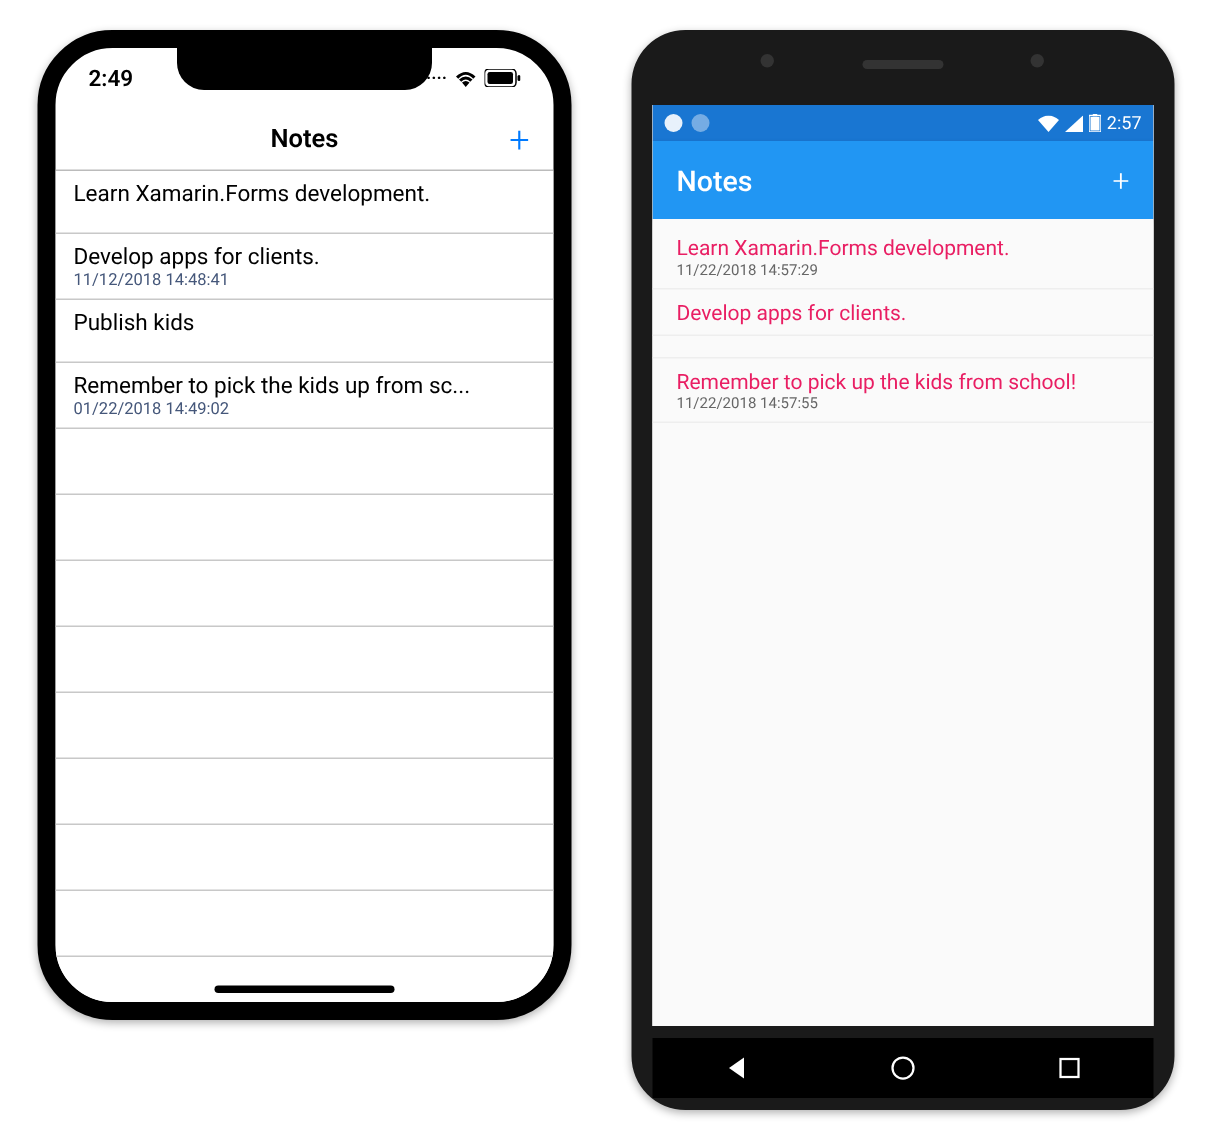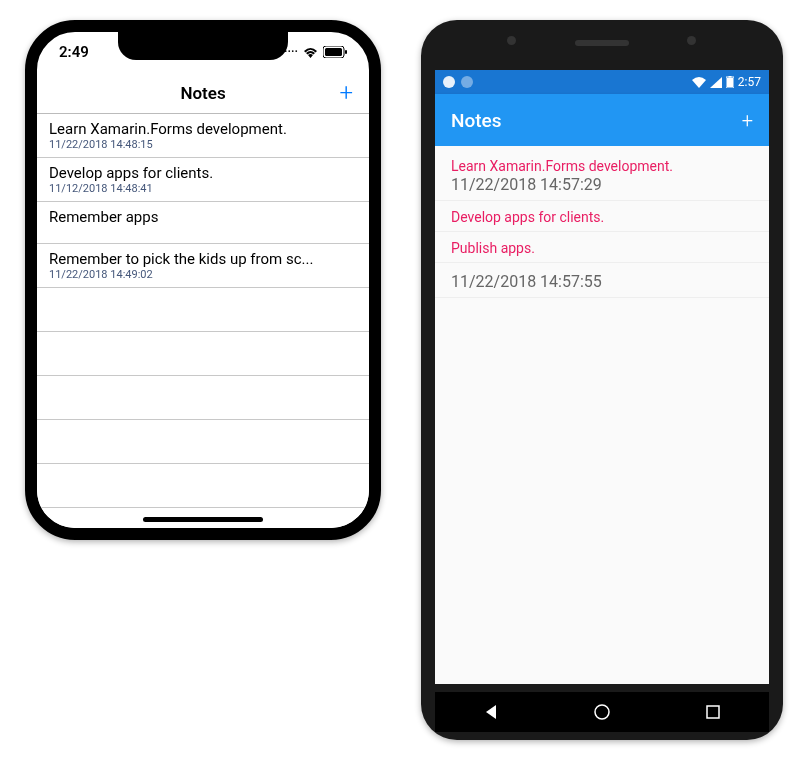--- a/index.html
+++ b/index.html
@@ -9,21 +9,21 @@
       display: flex;
       gap: 40px;
       padding: 20px;
       justify-content: center;
       align-items: flex-start;
     }
 
     
     .iphone-frame {
       width: 356px;
-      height: 520px;
+      height: 660px;
       background: #fff;
       border: 12px solid #000;
       border-radius: 50px;
       position: relative;
       overflow: hidden;
       box-shadow: 0 2px 6px rgba(0,0,0,0.3);
     }
     .iphone-notch {
       position: absolute;
       top: 0; left: 50%;
@@ -157,21 +157,21 @@
     .android-list {
       flex: 1;
       background: #fafafa;
       padding-top: 4px;
     }
     .android-row {
       padding: 8px 16px 6px;
       border-bottom: 1px solid #eee;
     }
     .android-title { font-size: 14px; color: #e91e63; }
-    .android-sub { font-size: 16px; color: #666; margin-top: 1px; }
+    .android-sub { font-size: 10px; color: #666; margin-top: 1px; }
     .android-navbar {
       position: absolute;
       bottom: -48px; left: 0; right: 0;
       height: 40px;
       background: #000;
       display: flex;
       justify-content: space-around;
       align-items: center;
     }
     .android-navbtn { width: 18px; height: 18px; }
@@ -200,32 +200,31 @@
         </svg>
     </span>
   </div>
   <div class="iphone-navbar">
     <span>Notes</span>
     <span class="add-btn">+</span>
   </div>
   <div class="ios-list">
     <div class="ios-row">
       <div class="ios-title">Learn Xamarin.Forms development.</div>
-      <div class="ios-sub">11/22/2018 14:48:15</div>
     </div>
     <div class="ios-row">
       <div class="ios-title">Develop apps for clients.</div>
       <div class="ios-sub">11/12/2018 14:48:41</div>
     </div>
     <div class="ios-row">
-      <div class="ios-title">Remember apps</div>
+      <div class="ios-title">Publish kids</div>
     </div>
     <div class="ios-row">
       <div class="ios-title">Remember to pick the kids up from sc...</div>
-      <div class="ios-sub">11/22/2018 14:49:02</div>
+      <div class="ios-sub">01/22/2018 14:49:02</div>
     </div>
     <div class="ios-row empty"></div>
     <div class="ios-row empty"></div>
     <div class="ios-row empty"></div>
     <div class="ios-row empty"></div>
     <div class="ios-row empty"></div>
     <div class="ios-row empty"></div>
     <div class="ios-row empty"></div>
     <div class="ios-row empty"></div>
     <div class="ios-row empty"></div>
@@ -265,23 +264,23 @@
     </div>
     <div class="android-list">
       <div class="android-row">
         <div class="android-title">Learn Xamarin.Forms development.</div>
         <div class="android-sub">11/22/2018 14:57:29</div>
       </div>
       <div class="android-row">
         <div class="android-title">Develop apps for clients.</div>
       </div>
       <div class="android-row">
-        <div class="android-title">Publish apps.</div>
-      </div>
-      <div class="android-row">
+      </div>
+      <div class="android-row">
+        <div class="android-title">Remember to pick up the kids from school!</div>
         <div class="android-sub">11/22/2018 14:57:55</div>
       </div>
     </div>
   </div>
   <div class="android-navbar">
     <svg class="android-navbtn" viewBox="0 0 18 18">
         <path d="M14 2 L4 9 L14 16 Z" fill="#fff"></path>
       </svg>
     <svg class="android-navbtn" viewBox="0 0 18 18">
         <circle cx="9" cy="9" r="7" fill="none" stroke="#fff" stroke-width="1.5"></circle>

